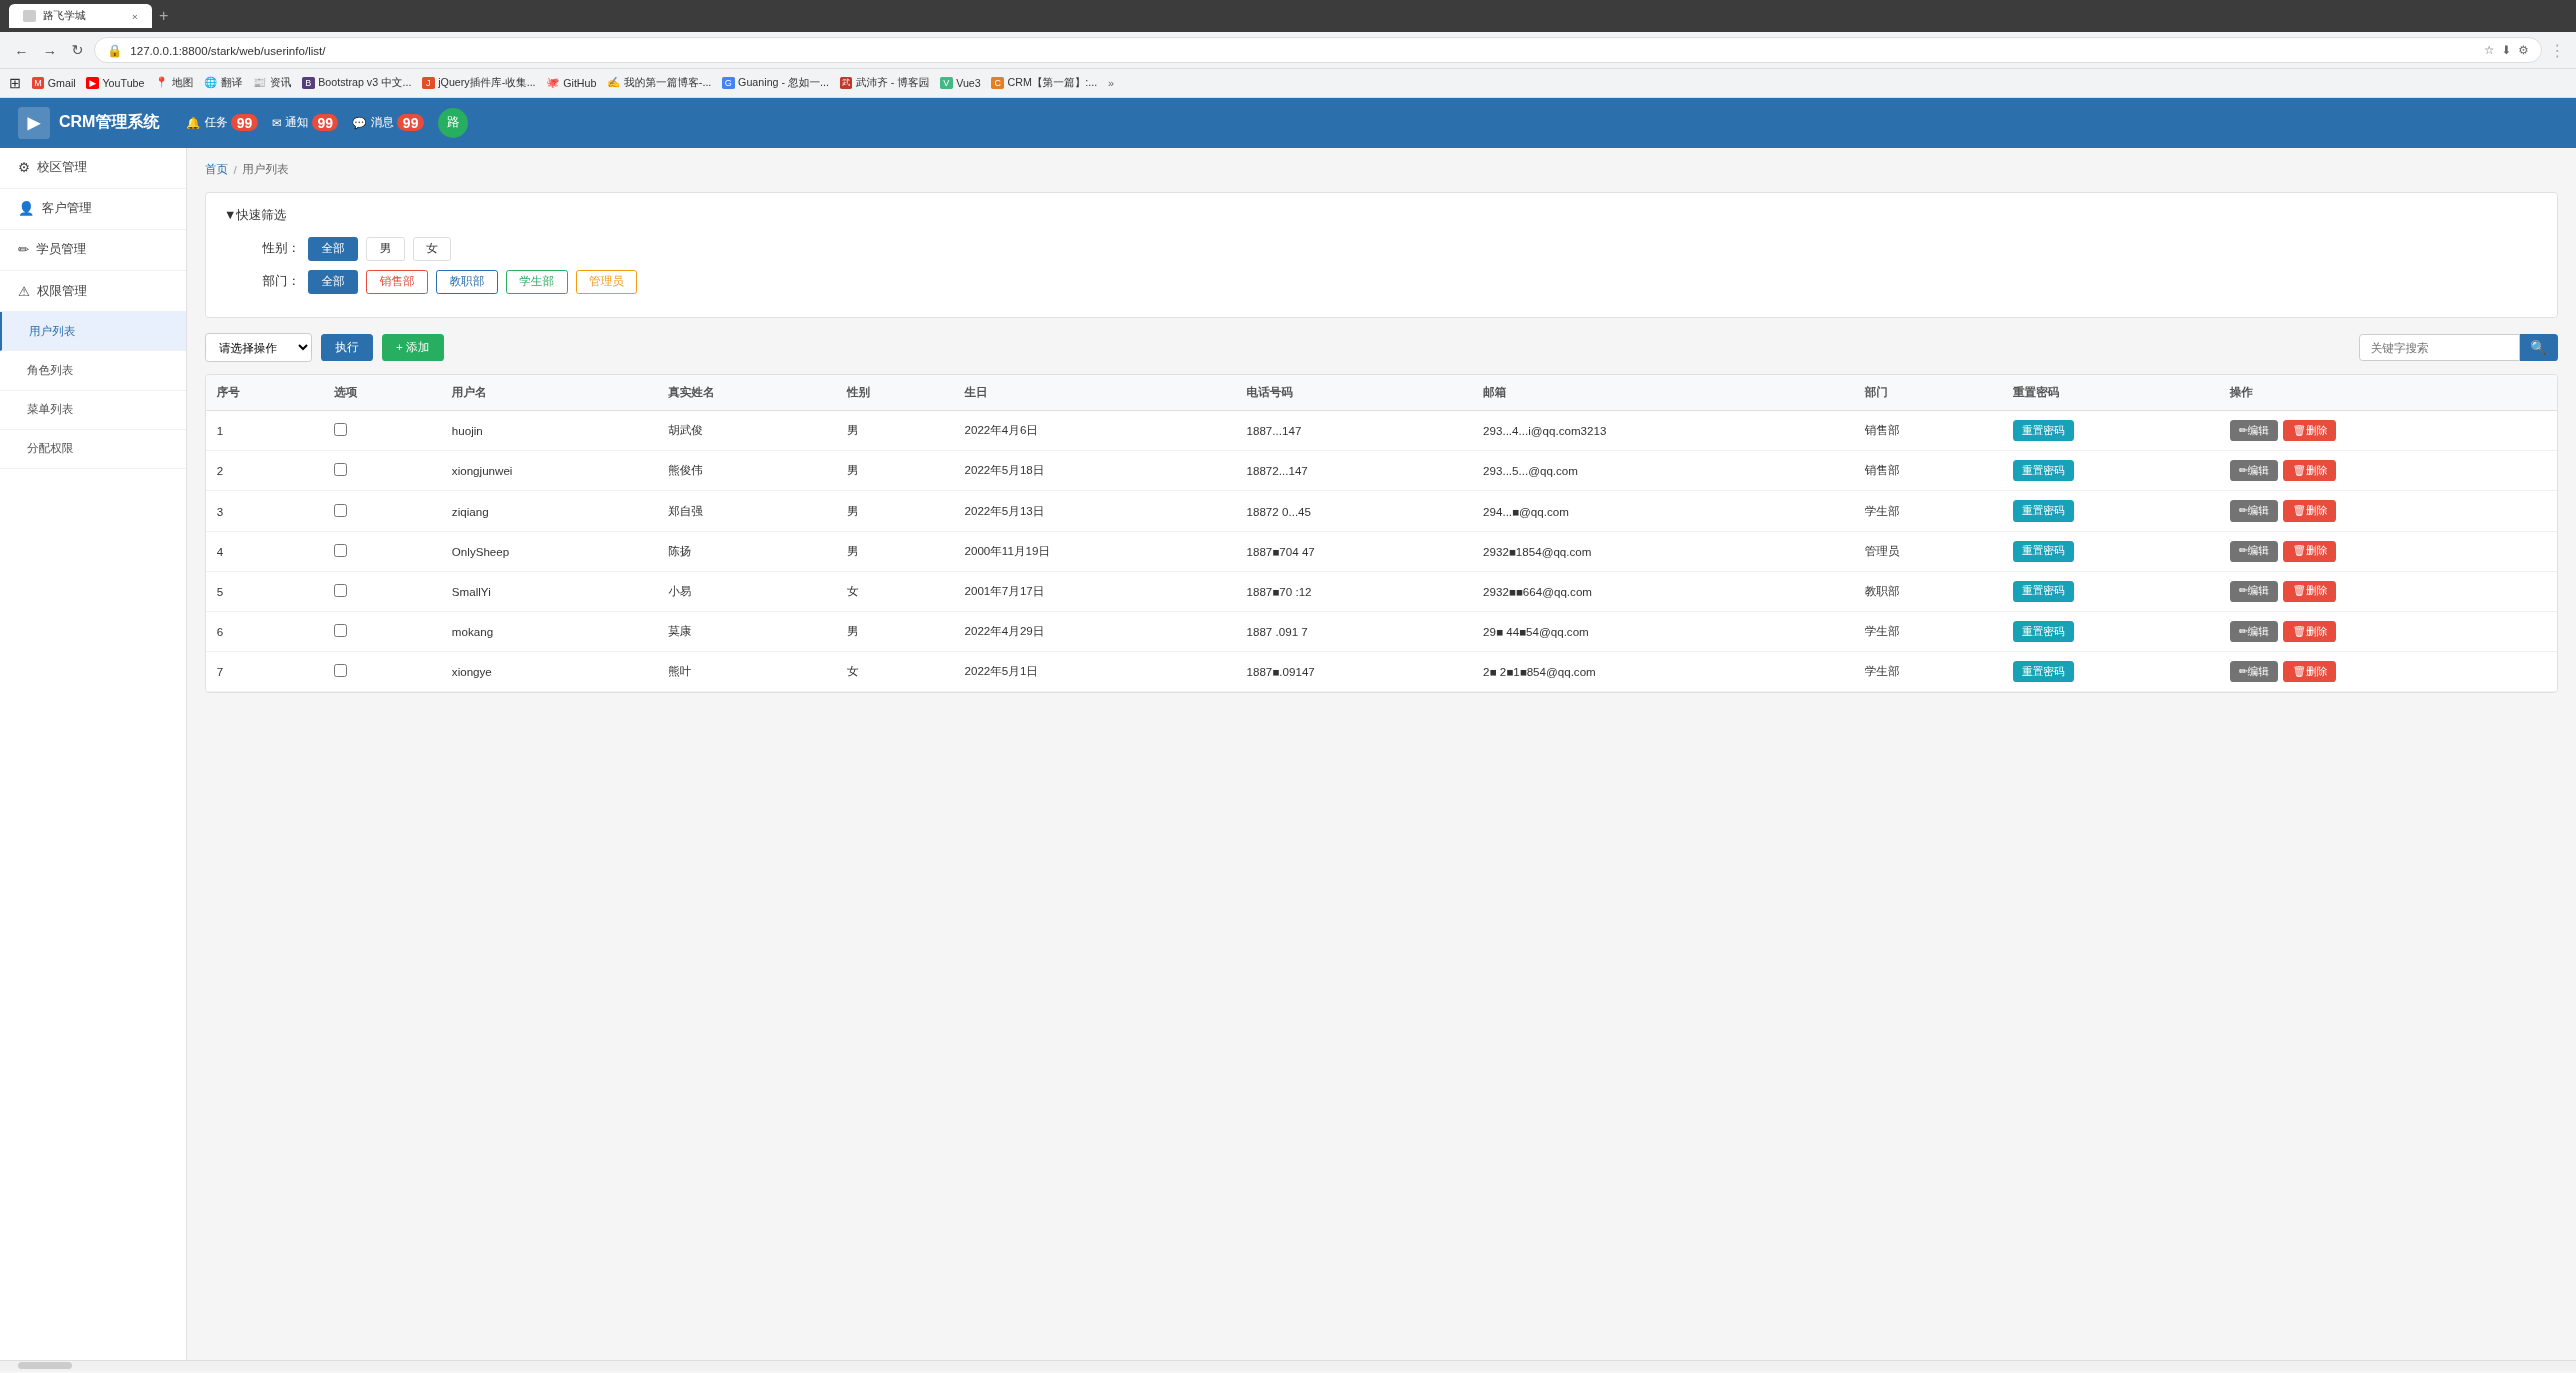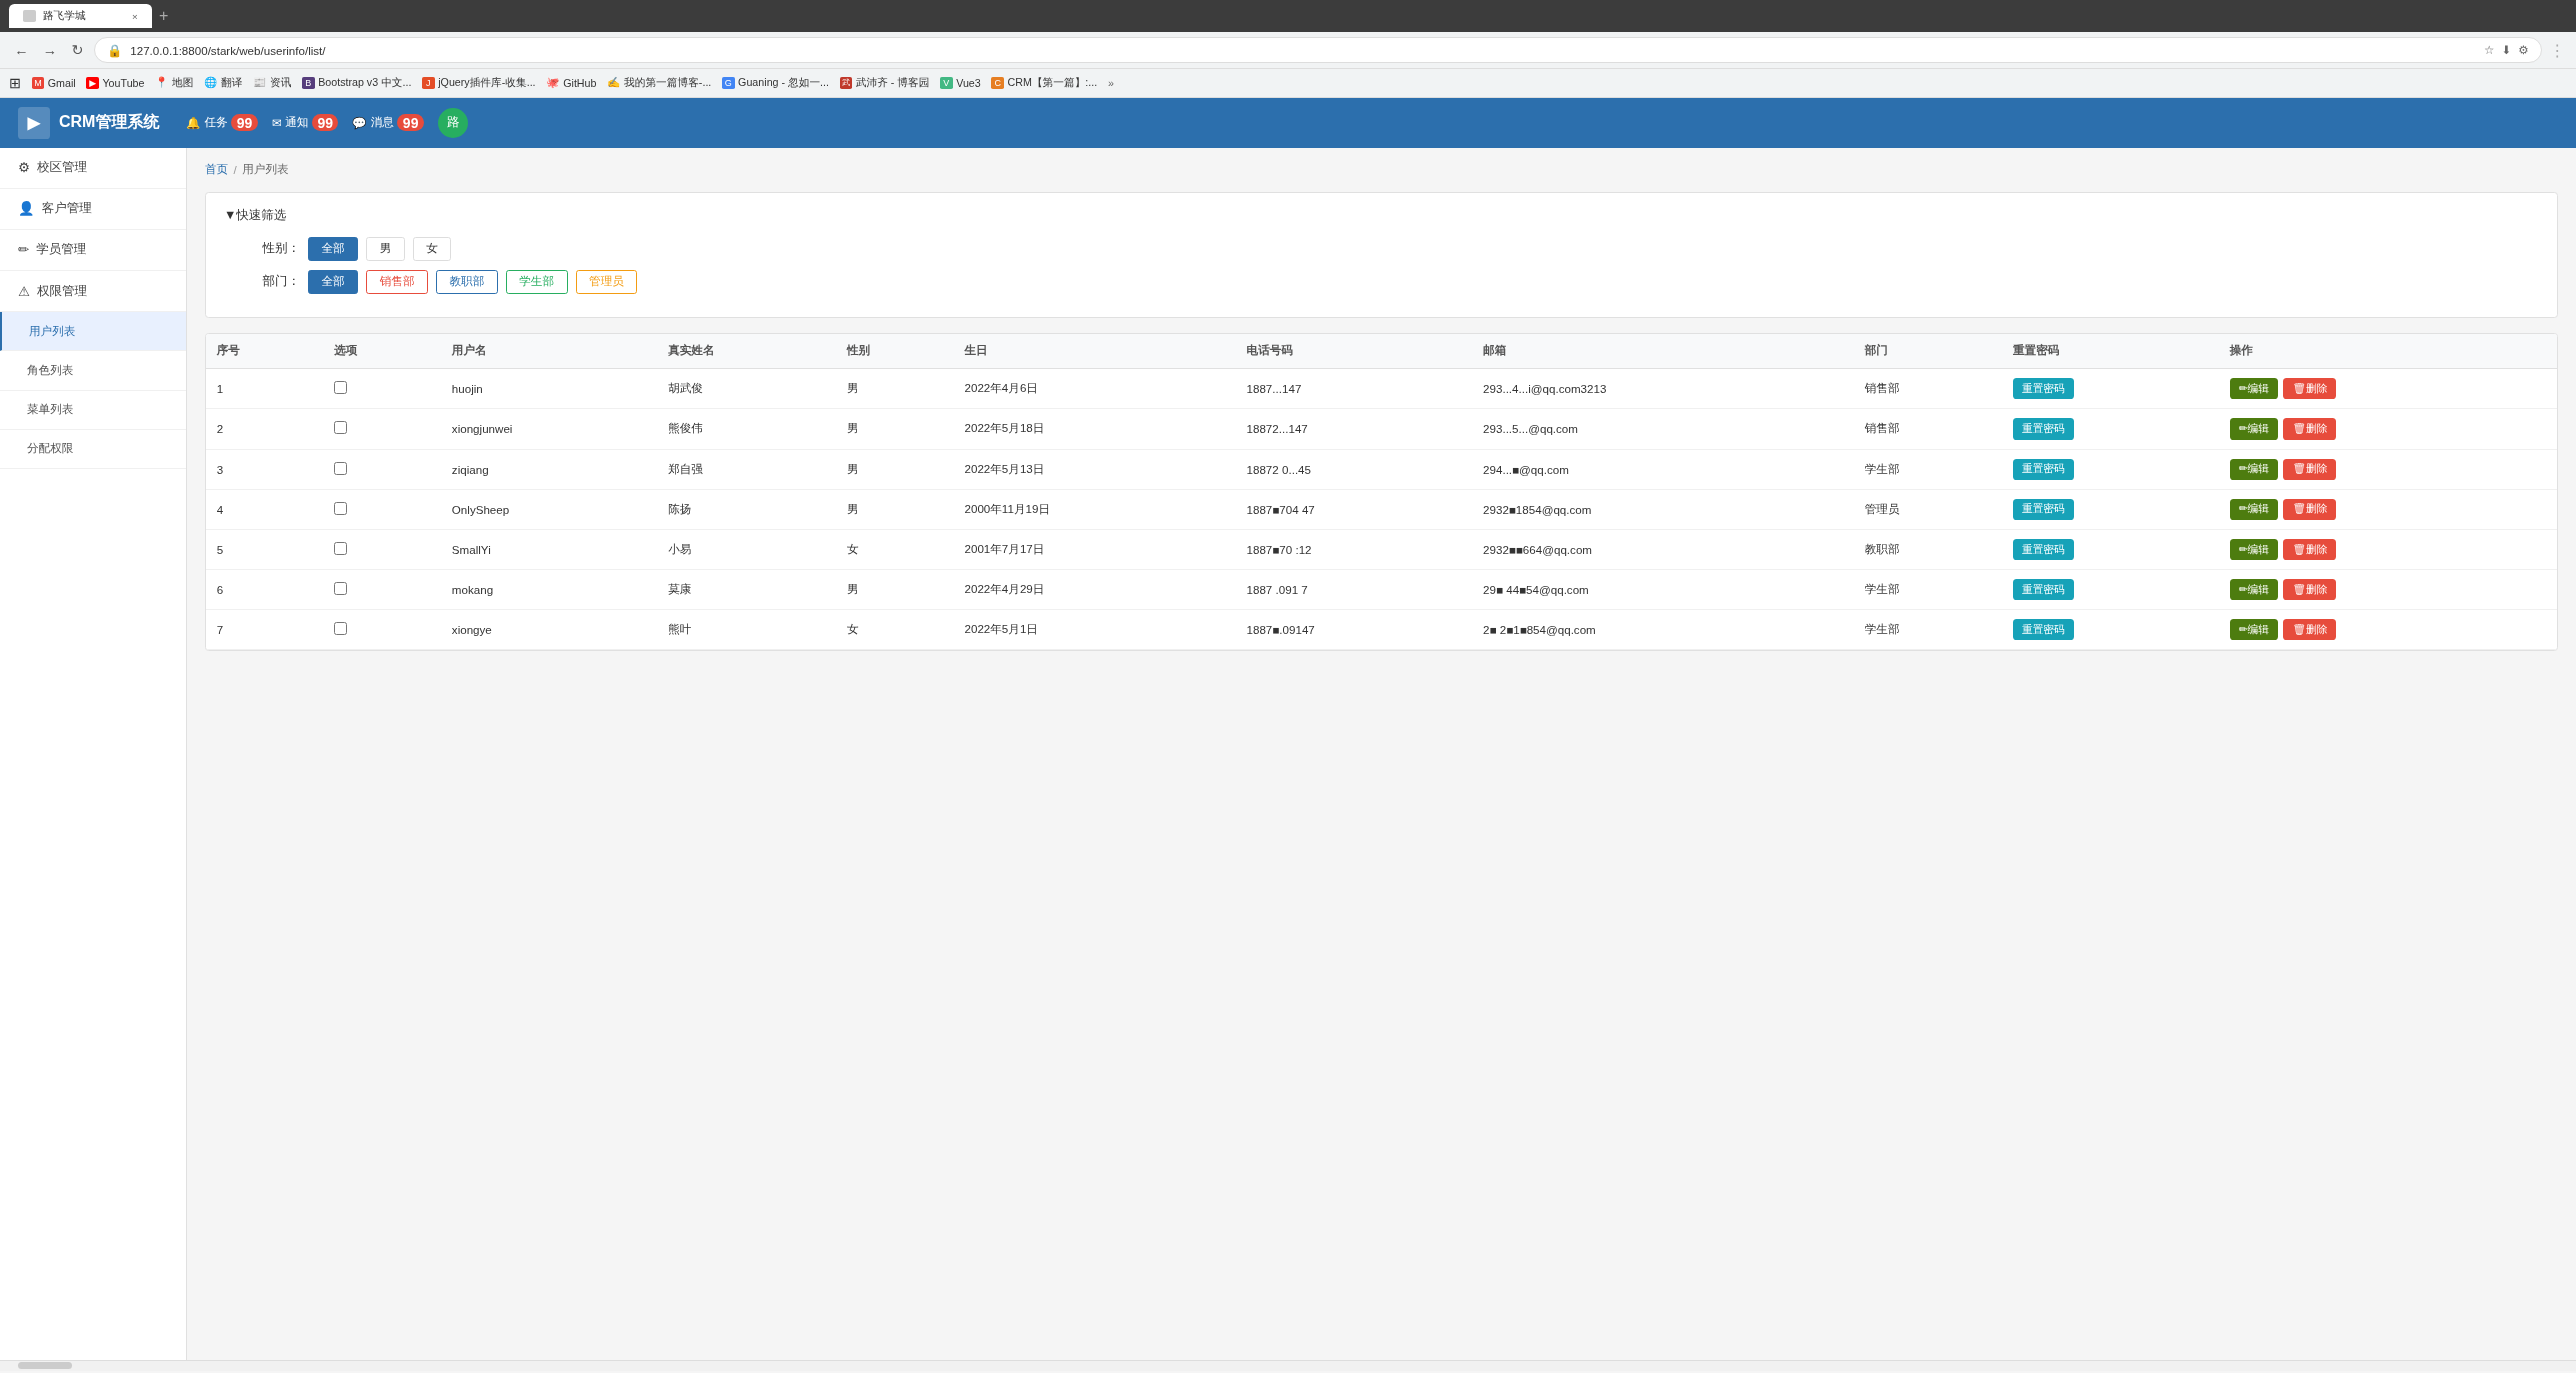--- a/index.html
+++ b/index.html
@@ -67,21 +67,21 @@
     .filter-btn.active { background: #2c6fad; color: #fff; border-color: #2c6fad; }
     .filter-btn.dept { }
 
     
     .toolbar { display: flex; align-items: center; gap: 9px; margin-bottom: 12.5px; }
     .action-select { padding: 6.2px 9px; border: 0.9px solid #ccc; border-radius: 3.6px; font-size: 11.6px; background: #fff; cursor: pointer; min-width: 107px; }
     .btn { padding: 6.2px 14.3px; border: none; border-radius: 3.6px; cursor: pointer; font-size: 11.6px; font-weight: 500; }
     .btn-primary { background: #2c6fad; color: #fff; }
     .btn-success { background: #27ae60; color: #fff; }
     .btn-info { background: #17a2b8; color: #fff; }
-    .btn-warning { background: #4d7c0f; color: #fff; }
+    .btn-warning { background: #737373; color: #fff; }
     .btn-danger { background: #e74c3c; color: #fff; }
     .btn-sm { padding: 3.6px 9px; font-size: 10.7px; }
     .search-box { margin-left: auto; display: flex; gap: 0; }
     .search-input { padding: 6.2px 10.7px; border: 0.9px solid #ccc; border-radius: 3.6px 0 0 3.6px; font-size: 11.6px; width: 161px; }
     .search-btn { padding: 6.2px 10.7px; background: #2c6fad; color: #fff; border: none; border-radius: 0 3.6px 3.6px 0; cursor: pointer; }
 
     
     .table-container { background: #fff; border: 0.9px solid #e0e0e0; border-radius: 3.6px; overflow: hidden; }
     table { width: 100%; border-collapse: collapse; }
     th { background: #f8f9fa; border-bottom: 1.8px solid #e0e0e0; padding: 9.8px 10.7px; text-align: left; font-size: 11.6px; color: #555; font-weight: 600; white-space: nowrap; }
@@ -258,20 +258,32 @@
         <div class="filter-row">
           <span class="filter-label">部门：</span>
           <button class="filter-btn active">全部</button>
           <button class="filter-btn dept" style="color:#e74c3c; border-color:#e74c3c;">销售部</button>
           <button class="filter-btn dept" style="color:#2c6fad; border-color:#2c6fad;">教职部</button>
           <button class="filter-btn dept" style="color:#27ae60; border-color:#27ae60;">学生部</button>
           <button class="filter-btn dept" style="color:#f39c12; border-color:#f39c12;">管理员</button>
         </div>
       </div>
 
+      <div class="toolbar">
+        <select class="action-select">
+          <option>请选择操作</option>
+          <option>批量删除</option>
+        </select>
+        <button class="btn btn-primary">执行</button>
+        <button class="btn btn-success">+ 添加</button>
+        <div class="search-box">
+          <input class="search-input" type="text" placeholder="关键字搜索" style="">
+          <button class="search-btn">🔍</button>
+        </div>
+      </div>
 
       <div class="table-container">
         <table>
           <thead>
             <tr>
               <th>序号</th>
               <th>选项</th>
               <th>用户名</th>
               <th>真实姓名</th>
               <th>性别</th>

